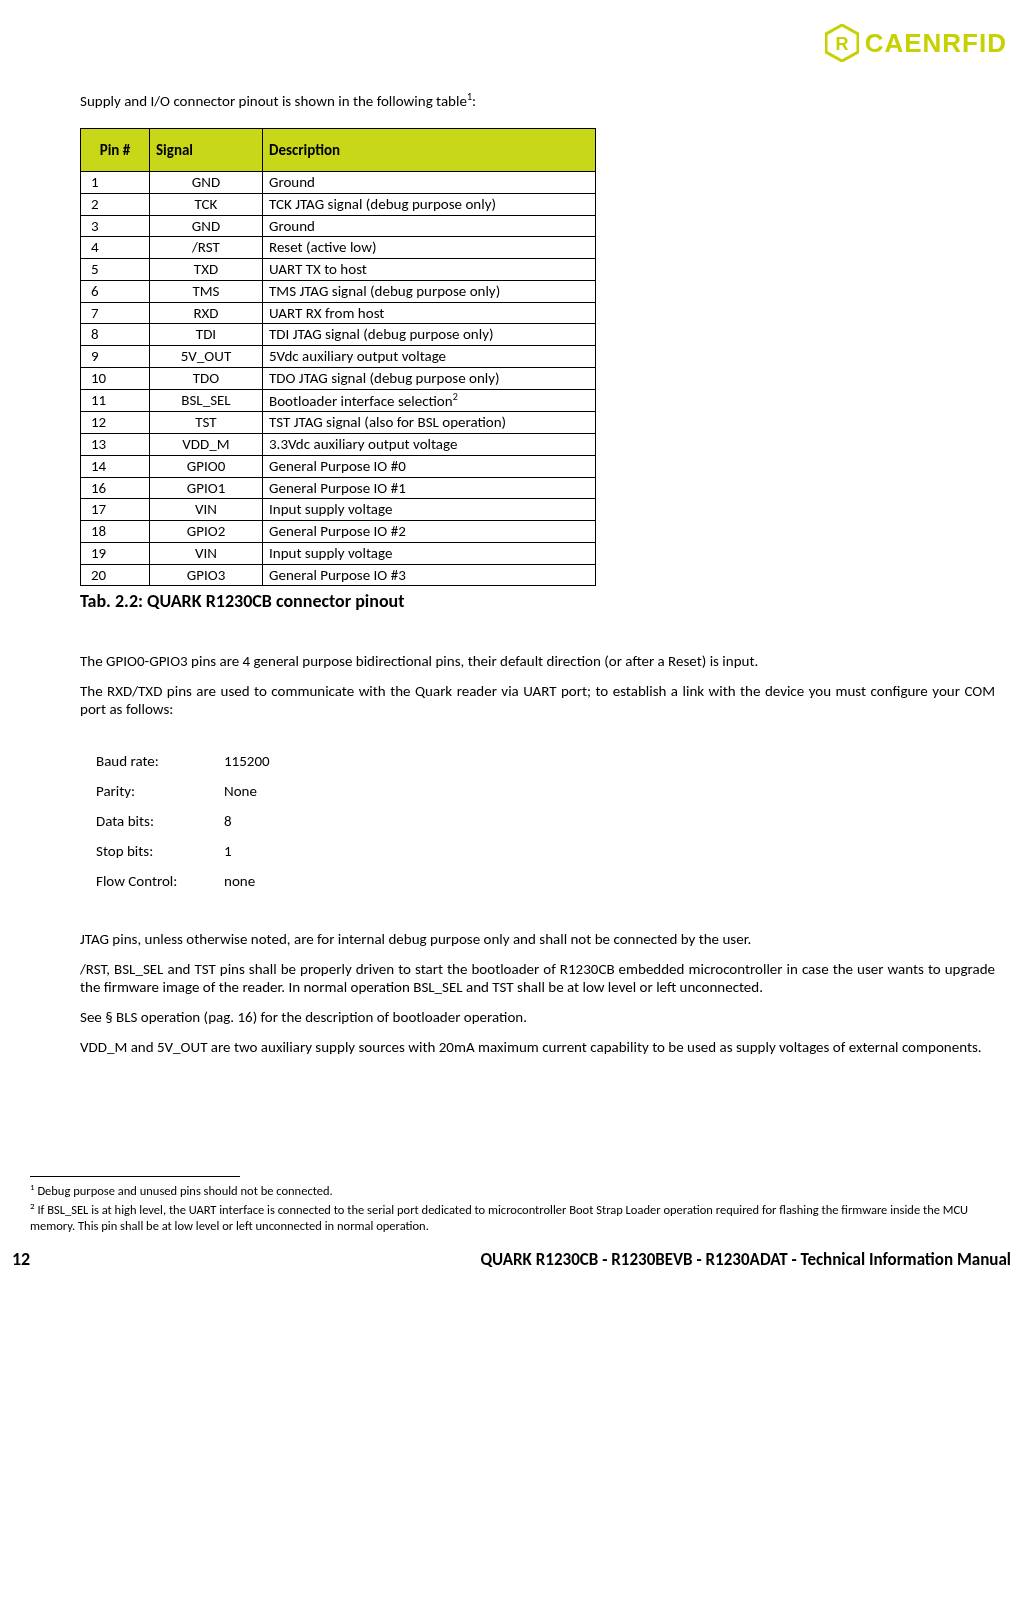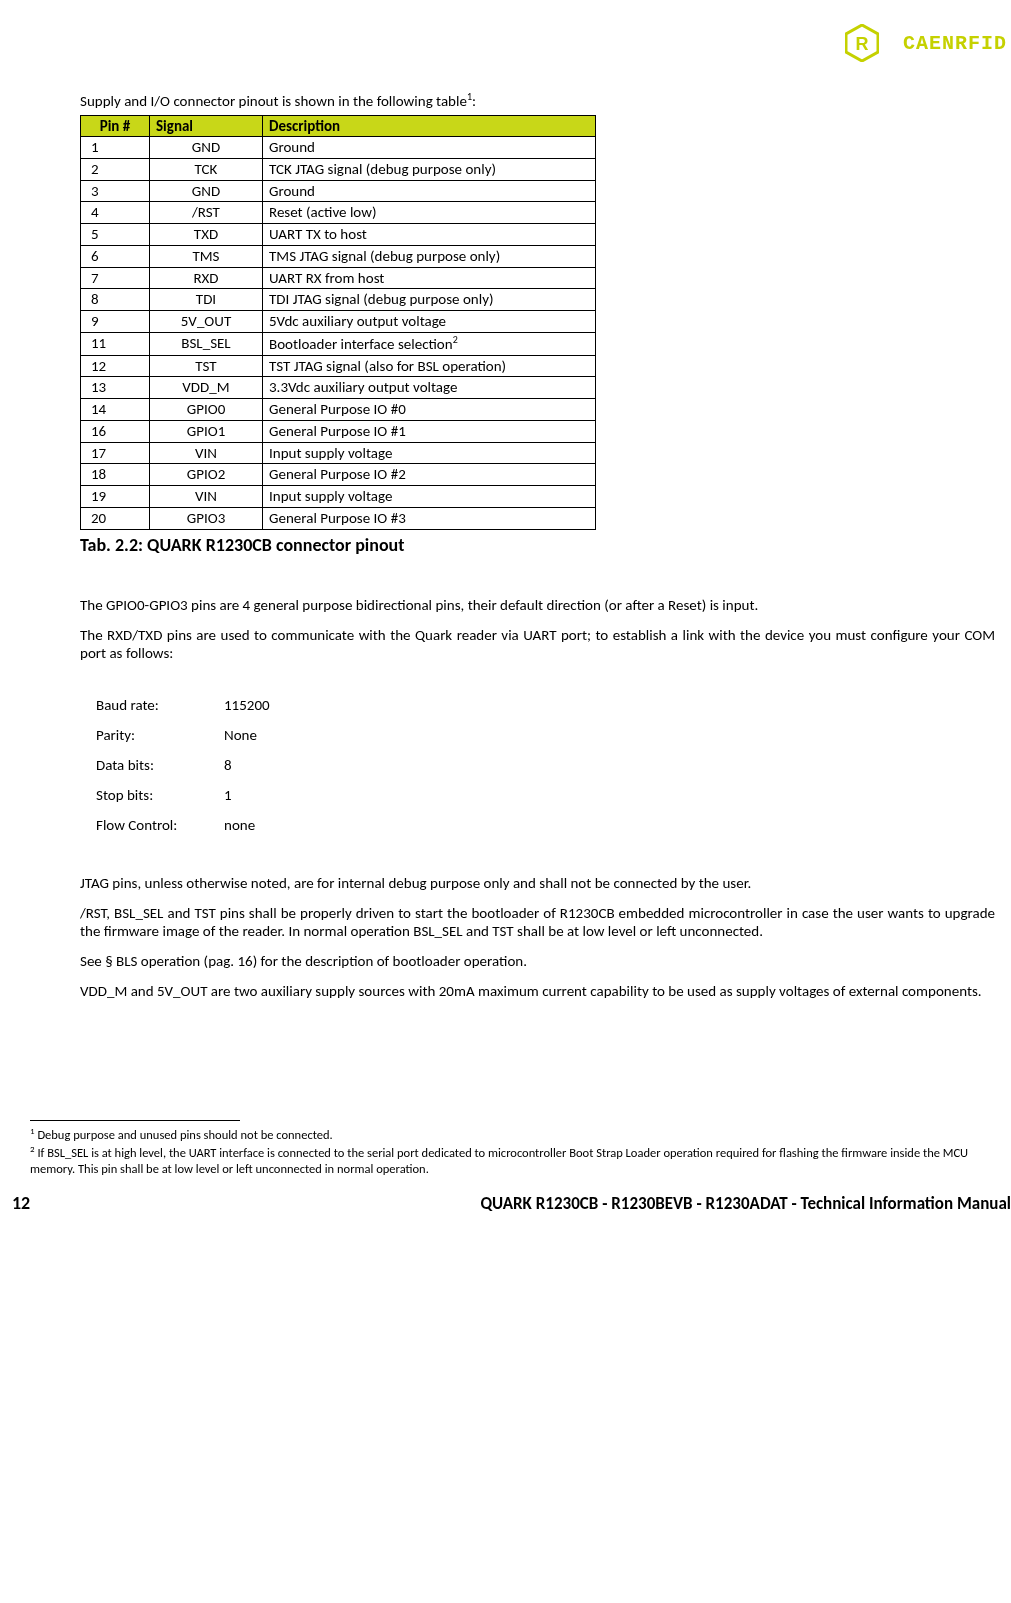--- a/index.html
+++ b/index.html
@@ -22,40 +22,39 @@
     align-items: center;
     gap: 6px;
   }
   .logo-hex {
     width: 34px;
     height: 38px;
     position: relative;
   }
   .logo-hex svg { display: block; }
   .logo-text {
-    font-family: Liberation Mono, monospace;
+    font-family: Liberation Sans, sans-serif;
     font-weight: 900;
-    font-size: 20px;
+    font-size: 26px;
     letter-spacing: 1px;
     color: #c5d100;
-    margin-left: 18px;
-  }
-  .intro-line { margin: 0 0 5px 0; }
+  }
+  .intro-line { margin: 0 0 18px 0; }
   sup { font-size: 10px; vertical-align: super; }
   table.pinout {
     border-collapse: collapse;
     width: 516px;
     margin-bottom: 4px;
   }
   table.pinout th {
     background: #c8d718;
     text-align: left;
     font-weight: bold;
     border: 1px solid #000;
-    padding: 1px 6px;
+    padding: 12px 6px;
     font-size: 15px;
   }
   table.pinout th.pin { width: 56px; text-align: center;}
   table.pinout th.sig { width: 100px; }
   table.pinout td {
     border: 1px solid #000;
     padding: 1px 6px;
     font-size: 15px;
     line-height: 1.25;
   }
@@ -155,20 +154,25 @@
         <td class="pin">8</td>
         <td class="sig">TDI</td>
         <td>TDI JTAG signal (debug purpose only)</td>
       </tr>
       <tr>
         <td class="pin">9</td>
         <td class="sig">5V_OUT</td>
         <td>5Vdc auxiliary output voltage</td>
       </tr>
       <tr>
+        <td class="pin">10</td>
+        <td class="sig">TDO</td>
+        <td>TDO JTAG signal (debug purpose only)</td>
+      </tr>
+      <tr>
         <td class="pin">11</td>
         <td class="sig">BSL_SEL</td>
         <td>Bootloader interface selection<sup>2</sup></td>
       </tr>
       <tr>
         <td class="pin">12</td>
         <td class="sig">TST</td>
         <td>TST JTAG signal (also for BSL operation)</td>
       </tr>
       <tr>

